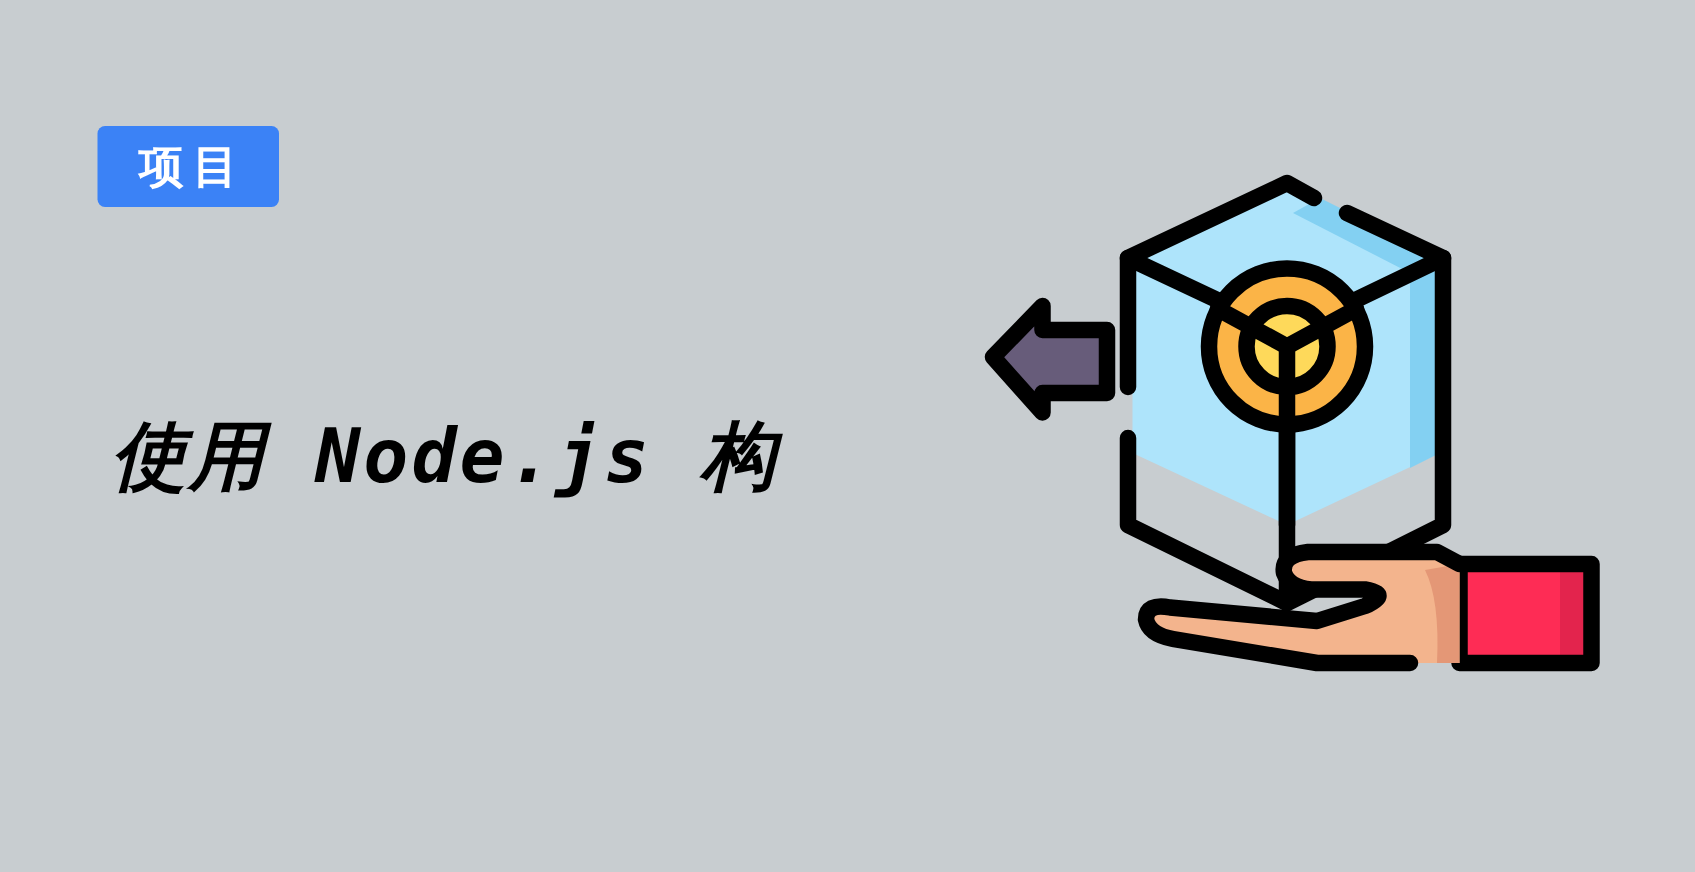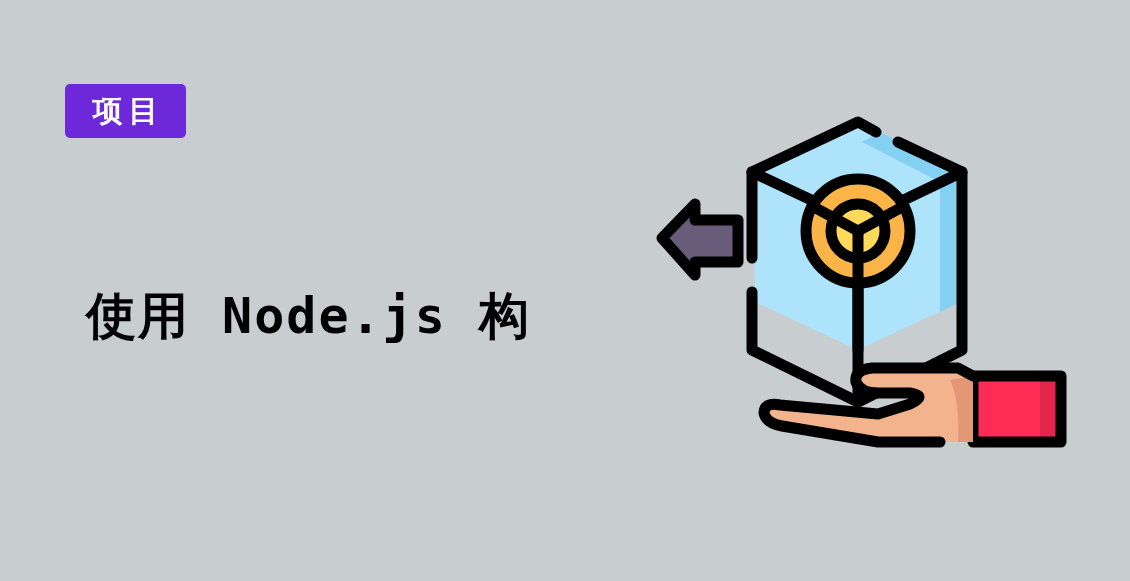--- a/index.html
+++ b/index.html
@@ -13,21 +13,21 @@
       position: relative;
       overflow: hidden;
       font-family: "DejaVu Sans", sans-serif;
     }
     .badge {
       position: absolute;
       left: 65px;
       top: 84px;
       width: 121px;
       height: 54px;
-      background: #6d28d9;
+      background: #3b82f6;
       border-radius: 5px;
       color: #ffffff;
       font-family: "DejaVu Sans", sans-serif;
       font-weight: bold;
       font-size: 30px;
       letter-spacing: 6px;
       display: flex;
       align-items: center;
       justify-content: center;
       box-sizing: border-box;
@@ -37,21 +37,22 @@
       position: absolute;
       left: 70px;
       top: 268px;
       width: 520px;
       font-family: "DejaVu Sans Mono", monospace;
       font-weight: bold;
       font-size: 50px;
       line-height: 64px;
       color: #000000;
       letter-spacing: 2px;
-      margin: 16px;
+      margin: 4px;
+      font-style: italic;
     }
     .illustration {
       position: absolute;
       left: 640px;
       top: 110px;
       width: 440px;
       height: 350px;
     }
   </style>
 </head>

